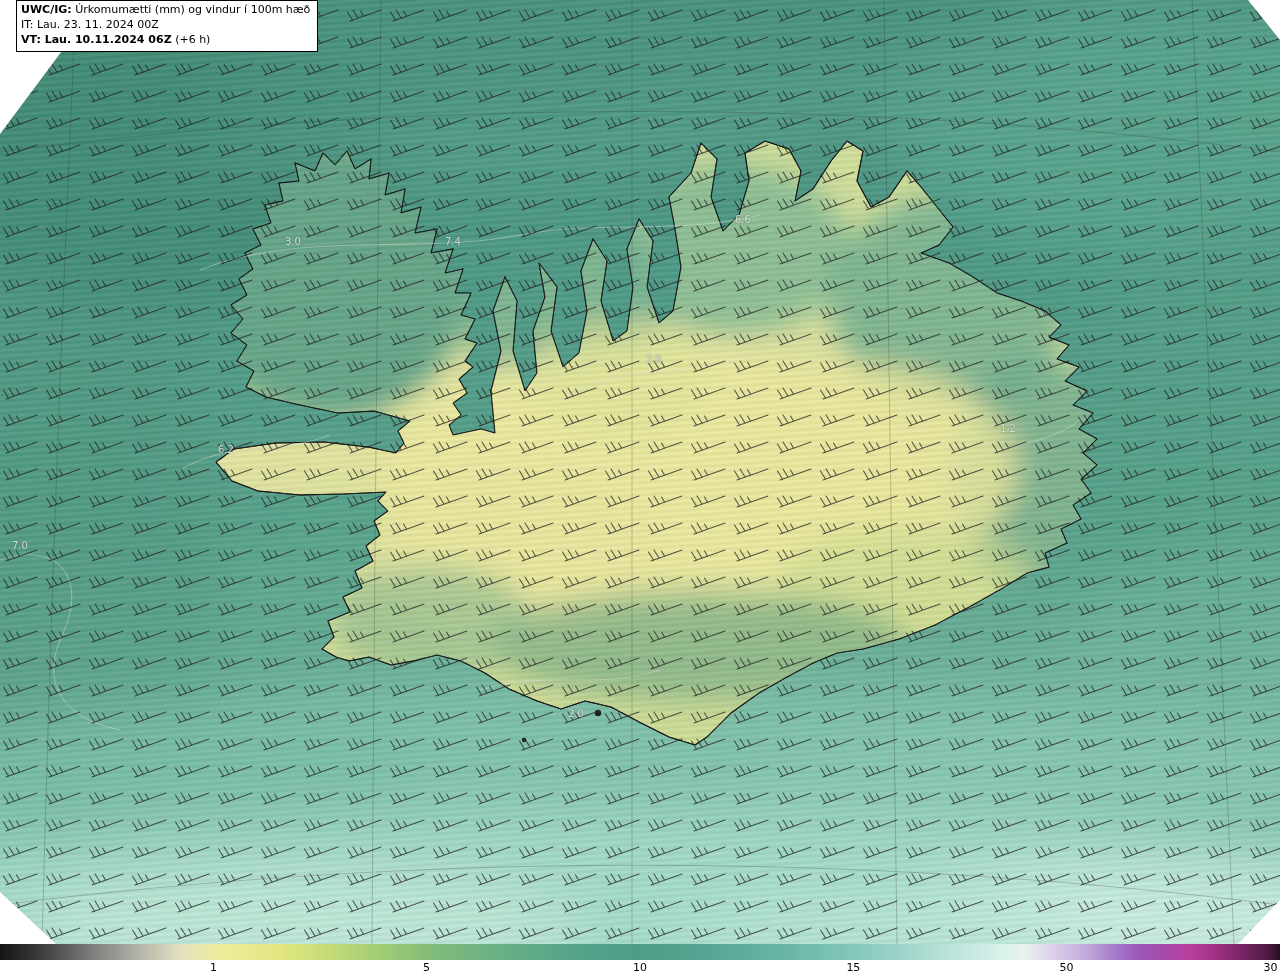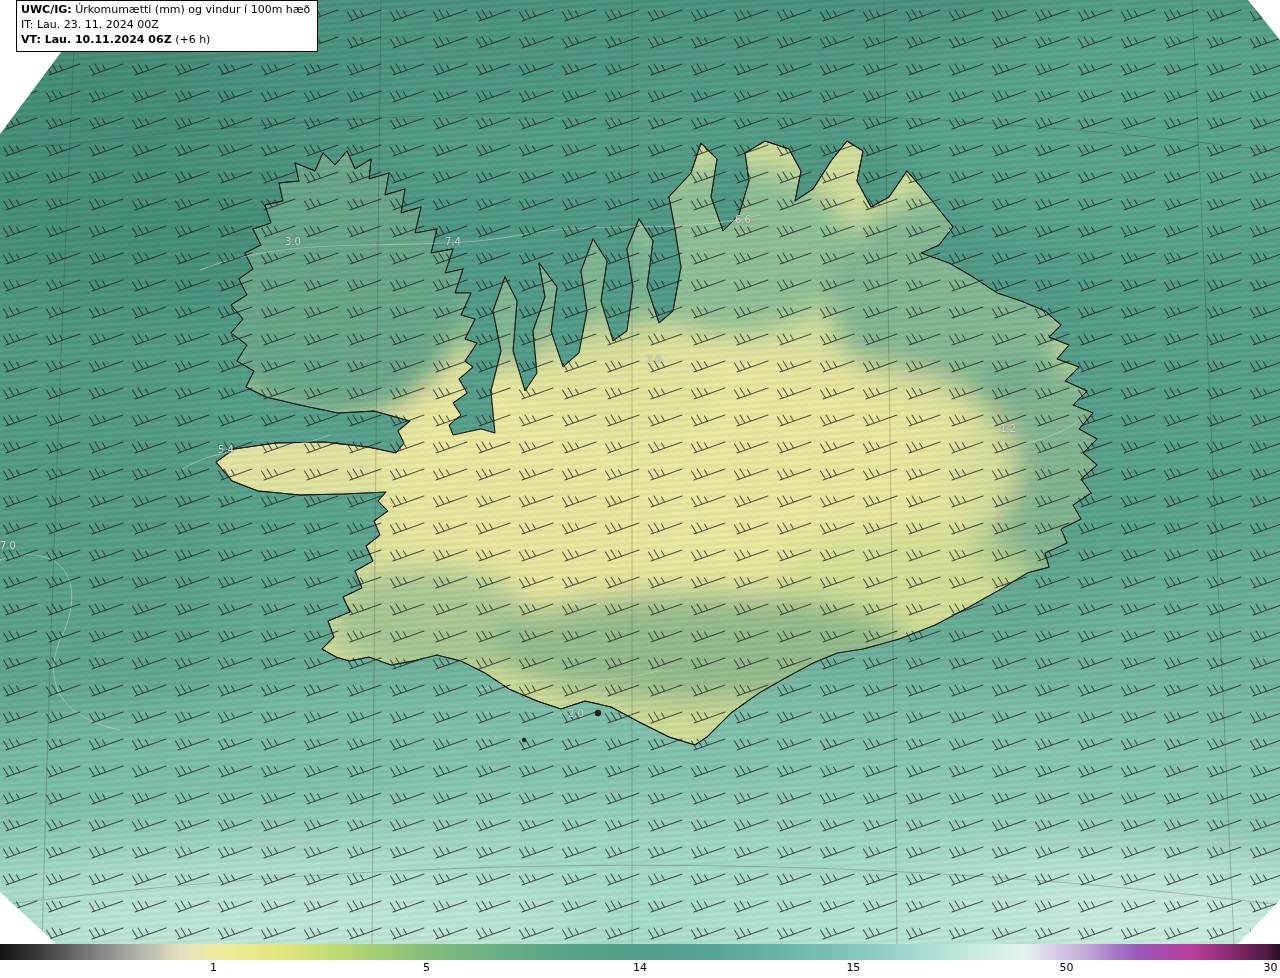--- a/index.html
+++ b/index.html
@@ -136,42 +136,42 @@
       <path d="M1280,0 L1248,0 L1280,40 Z"></path>
       <path d="M0,944 L0,892 L56,944 Z"></path>
       <path d="M1280,944 L1280,900 L1238,944 Z"></path>
     </g>
   </svg>
 
   <div class="contour-label" style="left:285px;top:236px">3.0</div>
   <div class="contour-label" style="left:445px;top:236px">7.4</div>
   <div class="contour-label" style="left:735px;top:214px">6.6</div>
   <div class="contour-label" style="left:646px;top:354px">2.6</div>
-  <div class="contour-label" style="left:218px;top:444px">5.4</div>
+  <div class="contour-label" style="left:218px;top:444px">6.2</div>
   <div class="contour-label" style="left:1000px;top:423px">1.2</div>
-  <div class="contour-label" style="left:0;top:540px">7.0</div>
+  <div class="contour-label" style="left:12px;top:540px">7.0</div>
   <div class="contour-label" style="left:568px;top:708px">2.0</div>
 
   <div class="title-box">
     <div class="title-line">
       <span class="bold">UWC/IG:</span>
       <span>Úrkomumætti (mm) og vindur í 100m hæð</span>
     </div>
     <div class="title-line">IT: Lau. 23. 11. 2024 00Z</div>
     <div class="title-line">
       <span class="bold">VT: Lau. 10.11.2024 06Z</span>
       <span>(+6 h)</span>
     </div>
   </div>
 
   <div class="colorbar">
     <div class="colorbar-gradient" style="background: linear-gradient(90deg, rgb(20, 20, 20) 0%, rgb(58, 58, 58) 3%, rgb(122, 122, 122) 7%, rgb(181, 181, 171) 11%, rgb(226, 224, 192) 14%, rgb(239, 236, 158) 17%, rgb(226, 230, 126) 22%, rgb(194, 218, 118) 26%, rgb(159, 203, 116) 30%, rgb(127, 187, 122) 34%, rgb(104, 176, 134) 39%, rgb(85, 163, 138) 45%, rgb(79, 156, 136) 50%, rgb(88, 167, 148) 56%, rgb(104, 181, 163) 61%, rgb(127, 197, 181) 66%, rgb(153, 211, 199) 70%, rgb(184, 227, 217) 74%, rgb(213, 240, 233) 78%, rgb(231, 243, 239) 80%, rgb(220, 212, 234) 82%, rgb(193, 168, 218) 85%, rgb(166, 124, 200) 87%, rgb(154, 88, 185) 89%, rgb(168, 73, 172) 91%, rgb(187, 63, 159) 93%, rgb(158, 49, 131) 95%, rgb(120, 37, 100) 97%, rgb(79, 26, 68) 99%, rgb(42, 14, 37) 100%);"></div>
     <div class="colorbar-labels">
       <span class="cb-tick" style="left:16.67%">1</span>
       <span class="cb-tick" style="left:33.33%">5</span>
-      <span class="cb-tick" style="left:50%">14</span>
+      <span class="cb-tick" style="left:50%">10</span>
       <span class="cb-tick" style="left:66.67%">15</span>
       <span class="cb-tick" style="left:83.33%">50</span>
       <span class="cb-tick cb-tick-last" style="left:99.8%">30</span>
     </div>
   </div>
 
 </div>
 
 </body></html>

